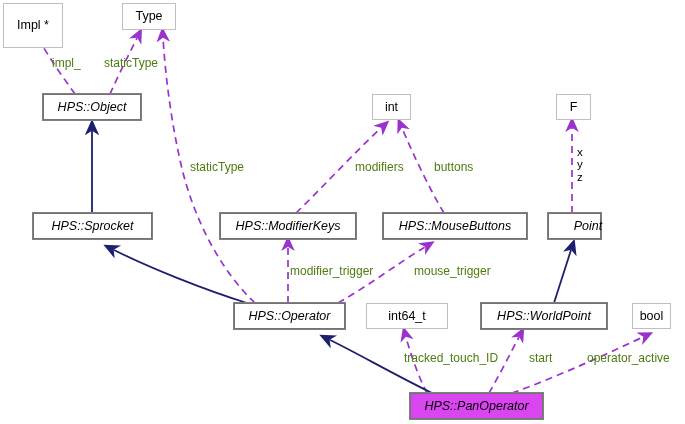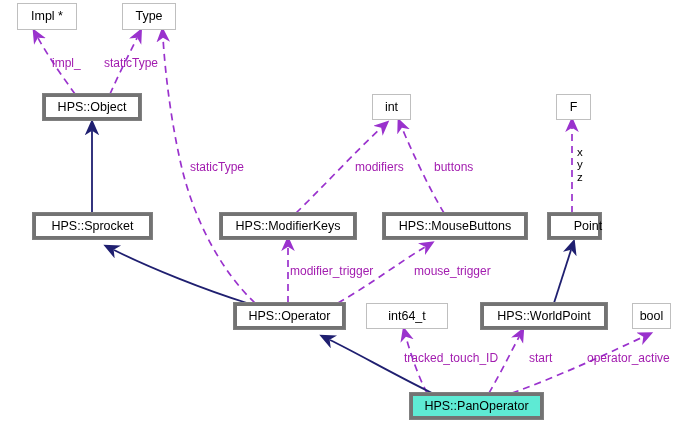--- a/index.html
+++ b/index.html
@@ -25,34 +25,35 @@
   }
   .node span{display:block;}
   
   .node.plain{
     border:1px solid #bfbfbf;
     font-size:12.5px;
     color:#000000;
   }
   
   .node.cls{
-    border:3px solid #737373;
+    border:1px solid #737373;
     box-shadow:0 0 0 1px #808080;
     font-size:12.5px;
     color:#000000;
+    font-style:italic;
   }
   
   .node.cls.current{
-    background:#5eead4;
+    background:#d946ef;
   }
 
   .edge-label{
     position:absolute;
     font-size:12px;
-    color:#a21caf;
+    color:#4d7c0f;
     white-space:nowrap;
     line-height:1;
   }
   .field-label{
     position:absolute;
     font-size:11.5px;
     color:#000000;
     white-space:nowrap;
     line-height:1.08;
   }
@@ -96,21 +97,21 @@
 
     <path d="M 92,213 L 92,131" fill="none" stroke="#1f1f70" stroke-width="1.8" marker-end="url(#arrow-navy)"></path>
 
     <path d="M 247,303 C 205,290 150,268 114,250" fill="none" stroke="#1f1f70" stroke-width="1.8" marker-end="url(#arrow-navy)"></path>
 
     <path d="M 554,303 L 571,250" fill="none" stroke="#1f1f70" stroke-width="1.8" marker-end="url(#arrow-navy)"></path>
 
     <path d="M 432,393 C 395,375 355,352 330,340" fill="none" stroke="#1f1f70" stroke-width="1.8" marker-end="url(#arrow-navy)"></path>
   </svg>
 
-  <div class="node plain" style="left:3px;top:3px;width:60px;height:27px;margin-left:14px;">
+  <div class="node plain" style="left:3px;top:3px;width:60px;height:45px;">
     <span>Impl *</span>
   </div>
 
   <div class="node plain" style="left:122px;top:3px;width:54px;height:27px;">
     <span>Type</span>
   </div>
 
   <div class="node cls" style="left:43px;top:94px;width:98px;height:26px;">
     <span>HPS::Object</span>
   </div>

